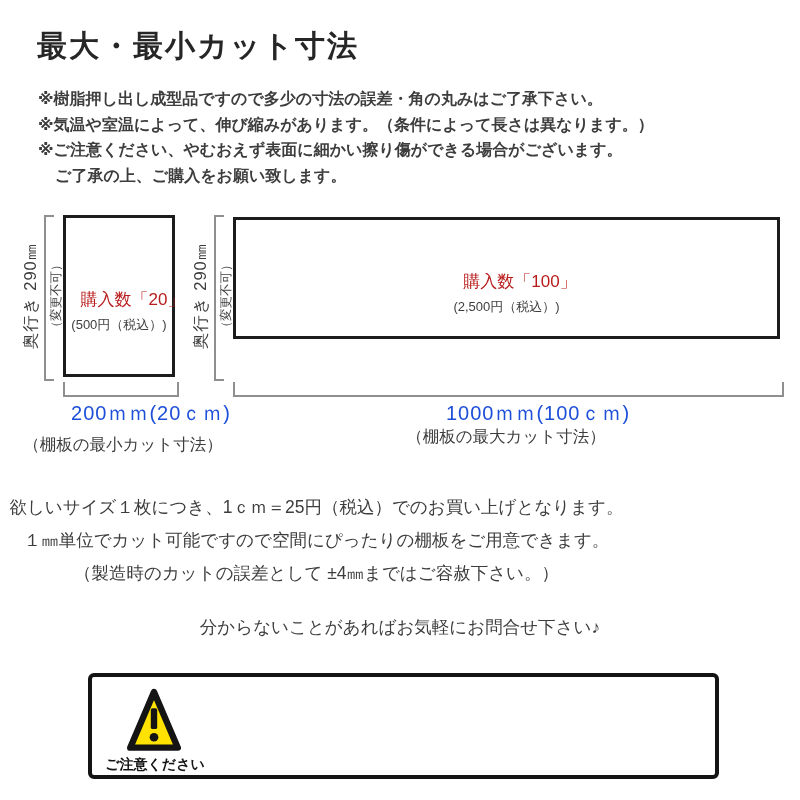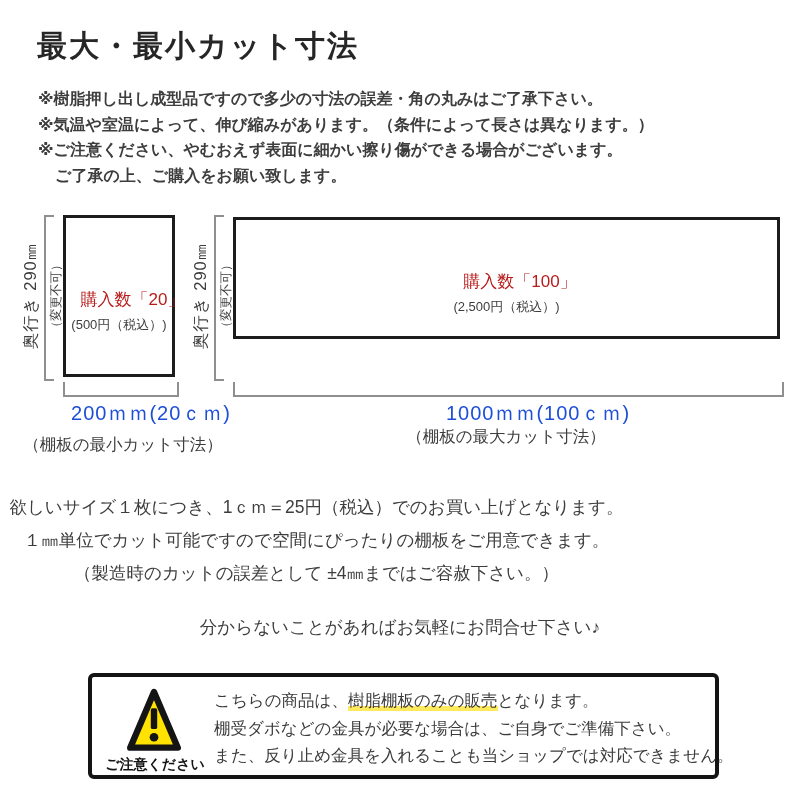--- a/index.html
+++ b/index.html
@@ -129,20 +129,15 @@
 
   <div class="abs contact">分からないことがあればお気軽にお問合せ下さい♪</div>
 
   <div class="abs warnbox">
     <svg class="abs warn-icon" width="58" height="70" viewBox="0 0 100 120" aria-hidden="true">
       <path d="M50 10 L91 106 L9 106 Z" fill="#ffe200" stroke="#141414" stroke-width="11" stroke-linejoin="round"></path>
       <rect x="44.5" y="38" width="11" height="36" rx="3" fill="#141414"></rect>
       <circle cx="50" cy="88" r="7.5" fill="#141414"></circle>
     </svg>
     <div class="abs warn-badge">ご注意ください</div>
-    <div class="abs warn-text">
-      <div><span>こちらの商品は、</span><span class="hl">樹脂棚板のみの販売</span><span>となります。</span></div>
-      <div>棚受ダボなどの金具が必要な場合は、ご自身でご準備下さい。</div>
-      <div>また、反り止め金具を入れることも当ショップでは対応できません。</div>
-    </div>
   </div>
 
 </div>
 
 </body></html>

